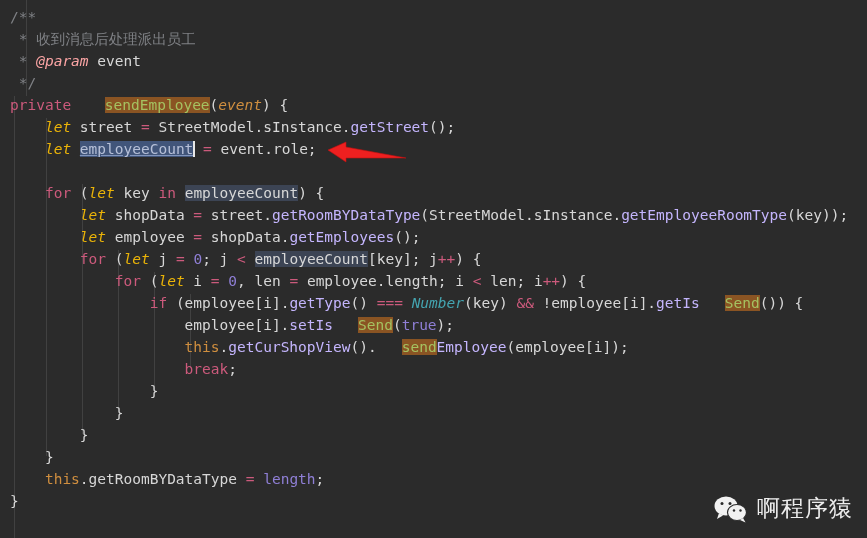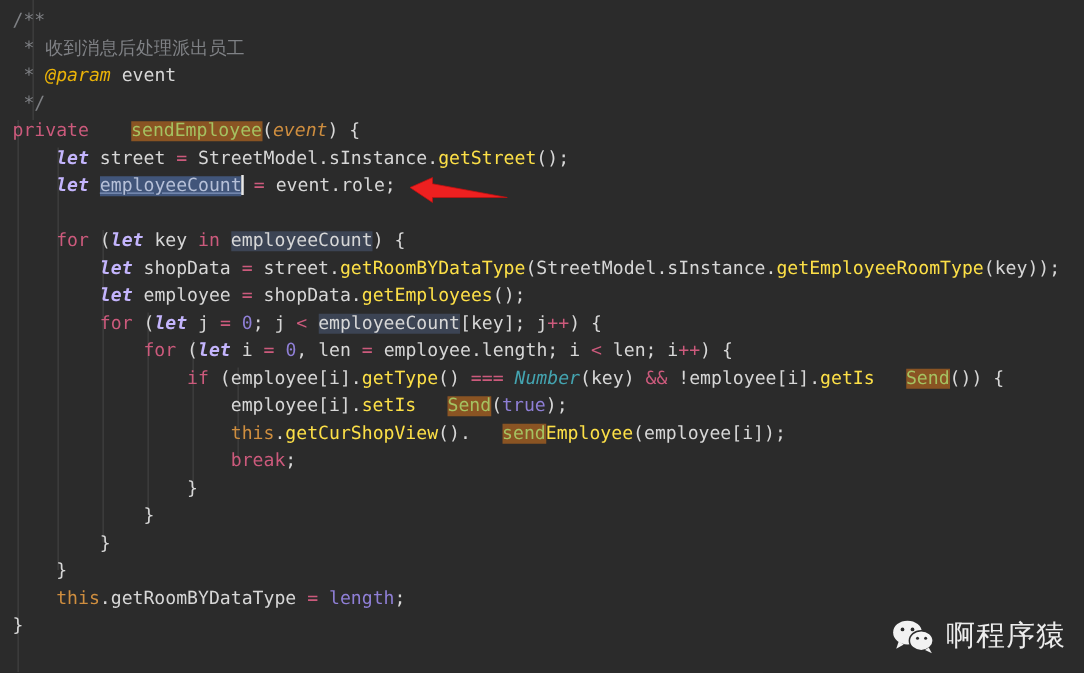--- a/index.html
+++ b/index.html
@@ -30,25 +30,25 @@
     line-height: 22px;
     font-size: 14.5px;
     white-space: pre;
     padding-left: 10px;
     position: relative;
     letter-spacing: 0px;
   }
 
   
   .cmt   { color: #7f8185; }
-  .tag   { color: #eab308; font-style: italic; }
+  .tag   { color: #fca5a5; font-style: italic; }
   .tagv  { color: #d8d8d8; }
   .kw    { color: #cc5a7c; text-align: center; }
-  .kwi   { color: #c4b5fd; font-style: italic; font-weight: bold; }
-  .fn    { color: #fde047; }
+  .kwi   { color: #eab308; font-style: italic; }
+  .fn    { color: #c4b5fd; }
   .fnhl  { color: #a5c261; background: #8a5423; margin-left: 25px; }
   .txt   { color: #d7d7d7; }
   .num   { color: #8f7fd6; }
   .bool  { color: #8f7fd6; }
   .op    { color: #cc5a7c; }
   .par   { color: #cf8e3f; font-style: italic; }
   .this  { color: #cf8e3f; }
   .cls   { color: #44a4b0; font-style: italic; }
   .occ   { background: #3c4454; color: #d7d7d7; }
   .sel   {

